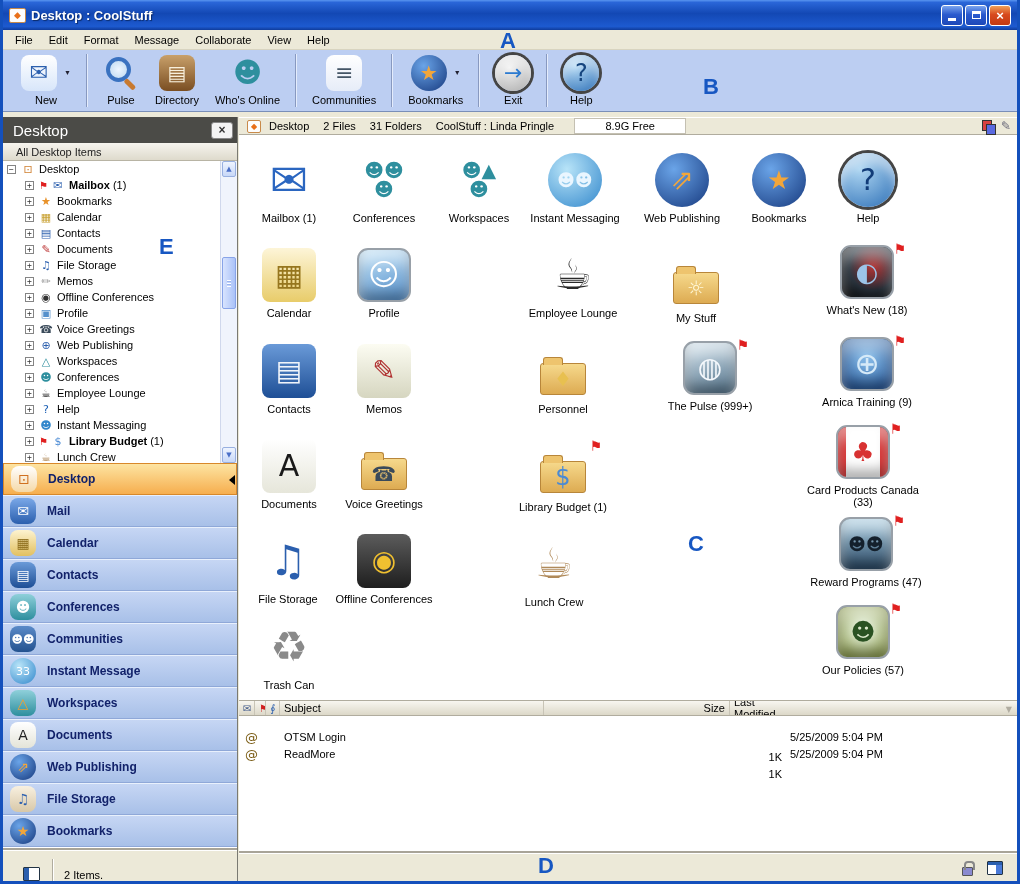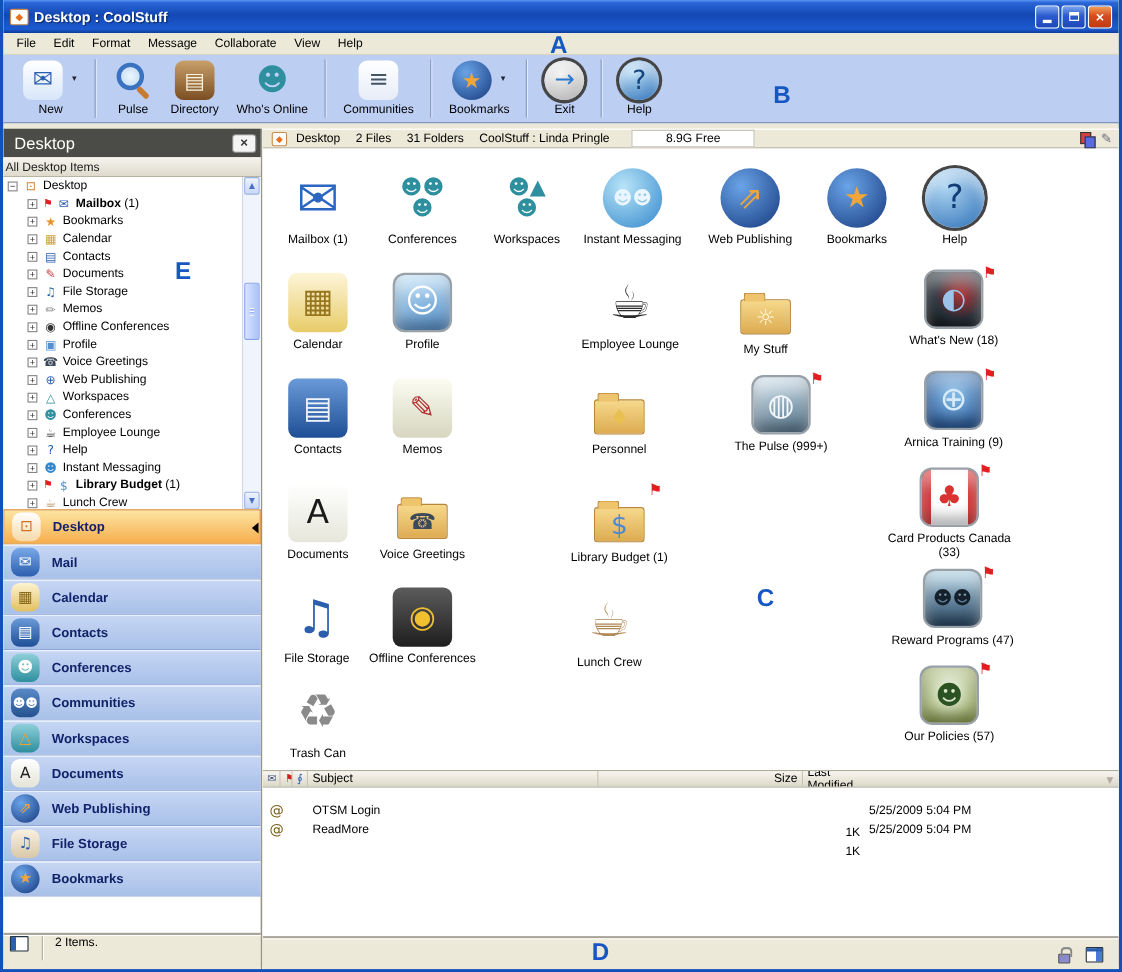--- a/index.html
+++ b/index.html
@@ -49,21 +49,21 @@
     background:radial-gradient(circle,#eef6ff,#bcd8f0);}
   .mag::after{content:"";position:absolute;left:24px;top:23px;width:13px;height:5px;background:#c87a30;border-radius:2px;
     transform:rotate(45deg);transform-origin:0 0;}
   
   .bodyarea{position:absolute;left:0;right:0;top:113px;bottom:0;background:#ece9d8;}
   
   .leftpanel{position:absolute;left:0;top:4px;bottom:0;width:235px;border-right:1px solid #7a7a72;background:#fff;}
   .lpheader{height:26px;background:#4b4b47;color:#fff;display:flex;align-items:center;padding:0 4px 0 10px;font-size:15px;}
   .lpclose{margin-left:auto;width:22px;height:17px;background:#f4f4f4;border:1px solid #888;border-radius:3px;
     display:flex;align-items:center;justify-content:center;color:#333;font-weight:bold;font-size:12px;cursor:default;}
-  .lpfilter{height:18px;background:linear-gradient(#f6f4ee,#dedacc);border-bottom:1px solid #b8b4a4;display:flex;align-items:center;padding-left:2px;color:#222;}
+  .lpfilter{height:18px;background:linear-gradient(#f6f4ee,#dedacc);border-bottom:1px solid #b8b4a4;display:flex;align-items:center;padding-left:13px;color:#222;}
   .treearea{position:relative;height:302px;overflow:hidden;background:#fff;}
   .treerow{height:16px;display:flex;align-items:center;white-space:nowrap;cursor:default;}
   .pmbox{width:9px;height:9px;border:1px solid #848484;background:#fff;font-size:8px;line-height:7px;text-align:center;
     margin-right:5px;flex:none;font-family:"DejaVu Sans Mono",monospace;color:#333;}
   .tree .gicon{width:14px;height:14px;font-size:11px;margin-right:4px;flex:none;}
   .treeflag{color:#e02020;font-size:10px;margin-right:3px;font-family:"DejaVu Sans",sans-serif;}
   .tcount{margin-left:3px;}
   
   .sbar{position:absolute;right:0;top:0;bottom:0;width:17px;background:#f0f4fc;border-left:1px solid #d0d8ec;}
   .sbtn{position:absolute;left:1px;right:1px;height:16px;background:linear-gradient(#eef4ff,#c8d8f8);
@@ -77,21 +77,21 @@
   .navlist{position:absolute;left:0;right:0;top:346px;}
   .navitem{height:32px;display:flex;align-items:center;padding-left:7px;position:relative;cursor:default;
     background:linear-gradient(#c6d6f4,#a8c0e8);border-top:1px solid #e8f0fc;border-bottom:1px solid #8fa8d8;}
   .navitem.selected{background:linear-gradient(#fde4a2,#f6ae4e);border:1px solid #d8882a;}
   .navitem.selected::after{content:"";position:absolute;right:1px;top:11px;width:0;height:0;
     border-top:5px solid transparent;border-bottom:5px solid transparent;border-right:6px solid #000;}
   .nav .gicon{width:26px;height:26px;font-size:13px;flex:none;}
   .navlabel{margin-left:11px;font-weight:bold;font-size:12px;color:#12226a;}
   
   .lpstatus{position:absolute;left:0;right:0;bottom:0;height:31px;background:#ece9d8;border-top:1px solid #fff;
-    box-shadow:0 -2px 0 #a8a498;display:flex;align-items:flex-start;padding-left:6px;}
+    box-shadow:0 -2px 0 #a8a498;display:flex;align-items:flex-end;padding-left:20px;}
   .panetoggle{width:17px;height:14px;border:1px solid #234;background:linear-gradient(90deg,#2b5fae 0 5px,#fff 5px);border-radius:1px;}
   .statussep{width:0;border-left:1px solid #b0ac9e;border-right:1px solid #fff;height:22px;margin:0 10px 0 12px;}
   
   .mainarea{position:absolute;left:236px;right:0;top:4px;bottom:0;background:#fff;}
   .mheader{height:18px;background:#ece9d8;border-top:1px solid #fff;border-bottom:1px solid #b0ac9e;
     display:flex;align-items:center;padding:0 6px;}
   .mhicon{width:14px;height:13px;background:#fdfdfd;border:1px solid #c88a4a;border-radius:2px;
     display:flex;align-items:center;justify-content:center;color:#e8701a;font-size:8px;margin:0 8px 0 2px;}
   .mhtext{margin-right:14px;}
   .freebox{width:112px;background:#fff;border:1px solid #c4c0b2;text-align:center;padding:1px 0;margin-left:6px;}
@@ -352,20 +352,24 @@
             <span class="gicon shape-tile" style="background: linear-gradient(rgb(106, 154, 216), rgb(30, 79, 150)); color: rgb(255, 255, 255); font-size: 14px;">▤</span>
             <span class="navlabel">Contacts</span>
           </div>
           <div class="navitem">
             <span class="gicon shape-tile" style="background: linear-gradient(rgb(143, 208, 218), rgb(46, 143, 158)); color: rgb(255, 255, 255); font-size: 14px;">☻</span>
             <span class="navlabel">Conferences</span>
           </div>
           <div class="navitem">
             <span class="gicon shape-tile" style="background: linear-gradient(rgb(90, 138, 200), rgb(36, 82, 143)); color: rgb(255, 255, 255); font-size: 11px;">☻☻</span>
             <span class="navlabel">Communities</span>
+          </div>
+          <div class="navitem">
+            <span class="gicon shape-round" style="background: radial-gradient(circle at 35% 30%, rgb(184, 228, 248), rgb(51, 136, 204)); color: rgb(255, 255, 255); font-size: 11px;">33</span>
+            <span class="navlabel">Instant Message</span>
           </div>
           <div class="navitem">
             <span class="gicon shape-tile" style="background: linear-gradient(rgb(143, 208, 218), rgb(46, 143, 158)); color: rgb(240, 160, 48); font-size: 14px;">△</span>
             <span class="navlabel">Workspaces</span>
           </div>
           <div class="navitem">
             <span class="gicon shape-tile" style="background: linear-gradient(rgb(255, 255, 255), rgb(228, 228, 216)); color: rgb(34, 34, 34); font-size: 14px;">A</span>
             <span class="navlabel">Documents</span>
           </div>
           <div class="navitem">

